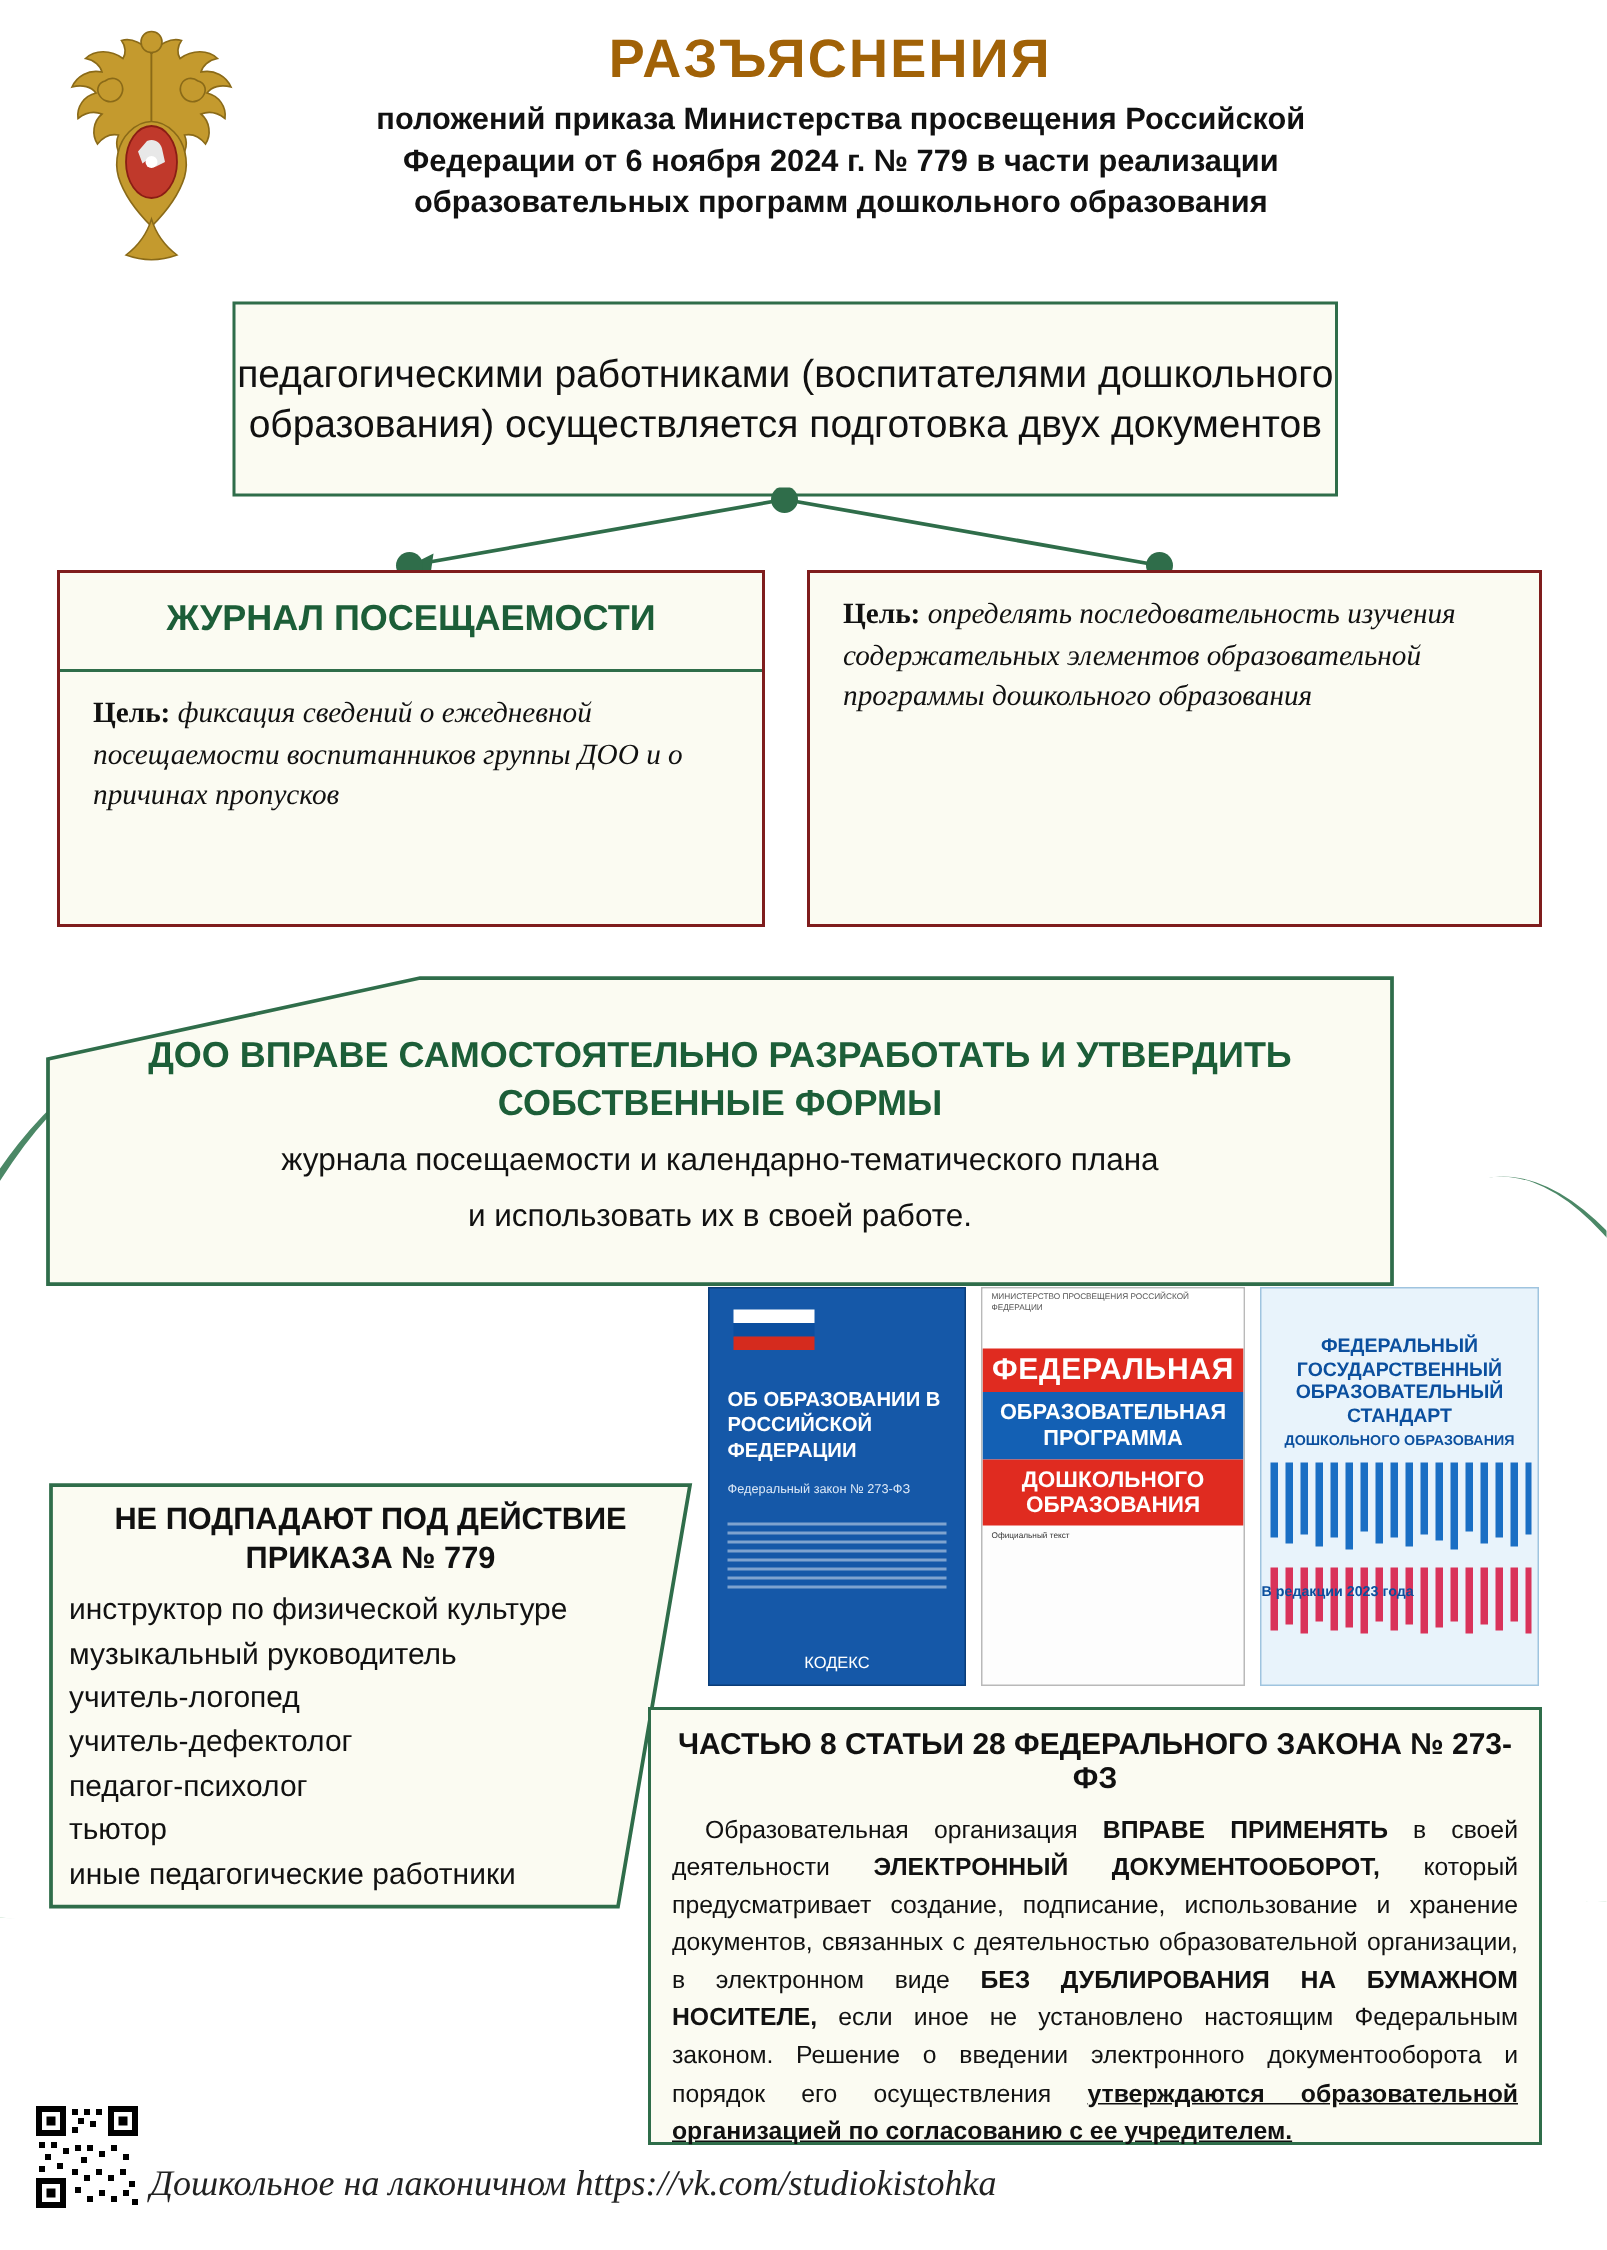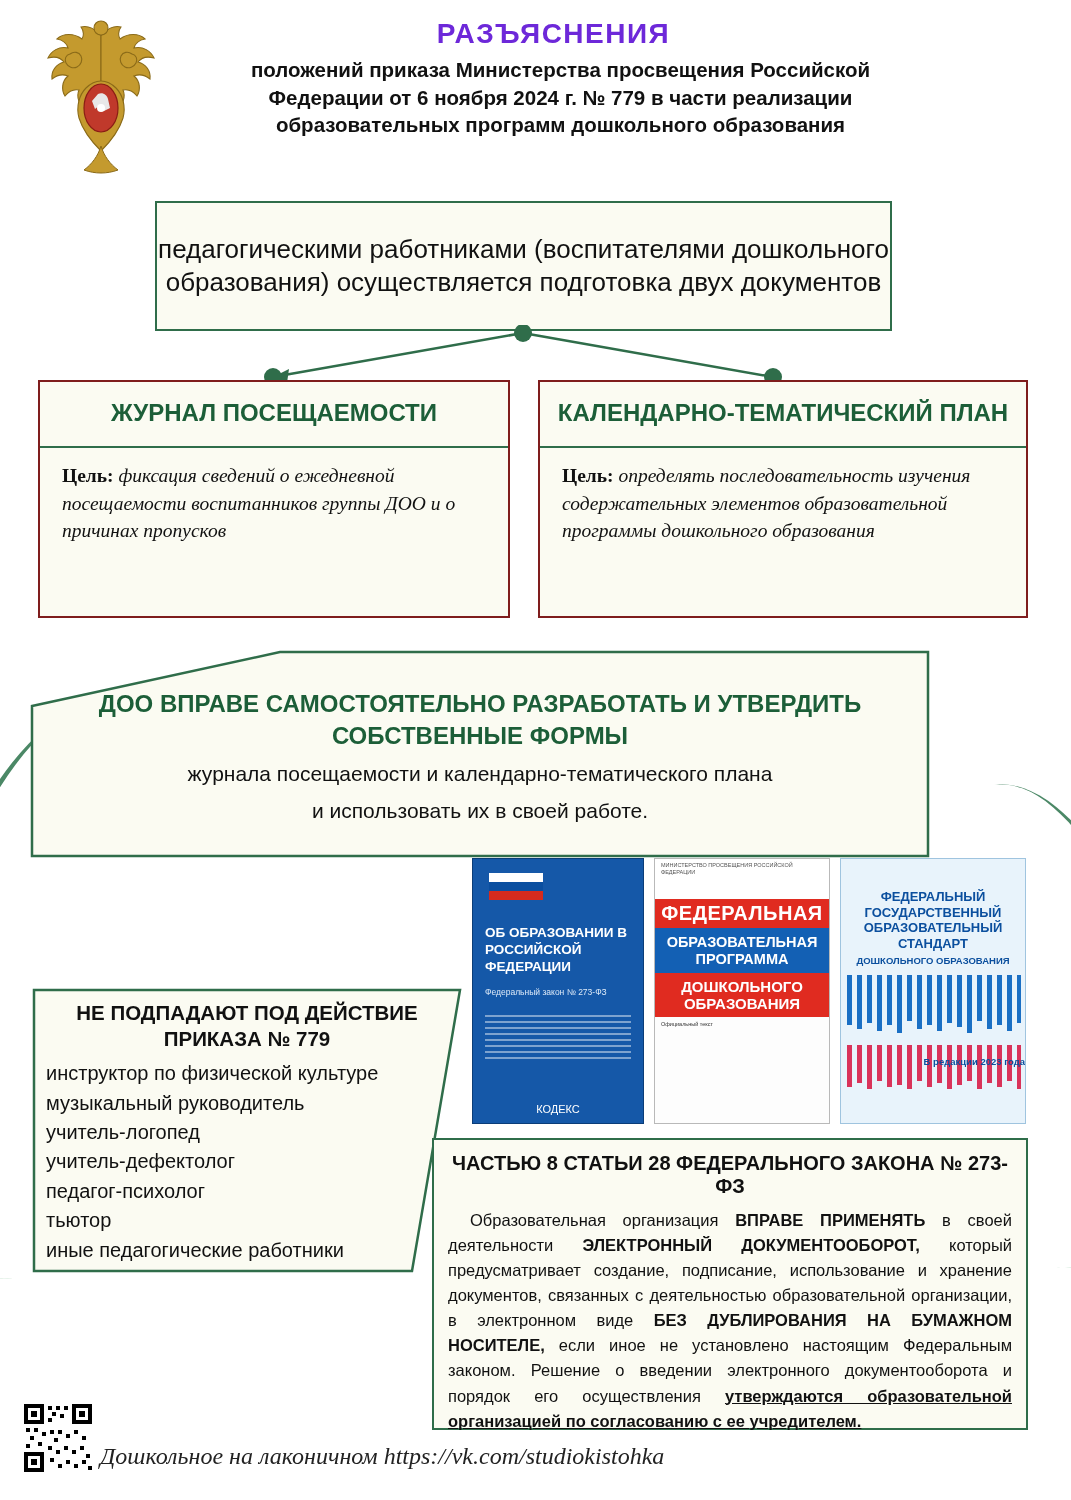--- a/index.html
+++ b/index.html
@@ -80,24 +80,24 @@
   }
 
   
   .header {
     position: absolute;
     left: 0; top: 18px;
     width: 1071px;
     text-align: center;
   }
   .header-title {
-    font-size: 28px;
+    font-size: 36px;
     font-weight: bold;
     letter-spacing: 1.5px;
-    color: #6d28d9;
+    color: #a16207;
     margin-bottom: 6px;
     margin-left: 36px;
   }
   .header-sub {
     font-size: 20.5px;
     font-weight: bold;
     line-height: 1.35;
     color: #111;
     padding: 0 150px 0 200px;
   }
@@ -289,21 +289,21 @@
     border: 1px solid #9fc4df;
   }
   .b3-title {
     color: #0b4f9e; font-weight: bold; font-size: 13px;
     text-align: center; line-height: 1.2; padding: 30px 8px 4px 8px;
   }
   .b3-sub { color: #0b4f9e; font-weight: bold; font-size: 9.5px; text-align: center; }
   .b3-bars { position: absolute; left: 0; right: 0; bottom: 34px; top: 112px; }
   .b3-badge {
     position: absolute; left: 0; right: 0; bottom: 56px;
-    text-align: right; font-size: 9.5px; font-weight: bold; color: #0b4f9e;
+    text-align: left; font-size: 9.5px; font-weight: bold; color: #0b4f9e;
   }
 
   
   .lawbox {
     position: absolute;
     left: 432px; top: 1138px;
     width: 596px; height: 292px;
     border: 2px solid #2f6d4a;
     background: #fbfbf2;
     box-sizing: border-box;
@@ -393,21 +393,20 @@
   </div>
 
   <div class="card card-left">
     <div class="card-head">ЖУРНАЛ ПОСЕЩАЕМОСТИ</div>
     <div class="card-body">
       <b>Цель:</b><span> фиксация сведений о ежедневной посещаемости воспитанников группы ДОО и о причинах пропусков</span>
     </div>
   </div>
 
   <div class="card card-right">
-    <div class="card-head">КАЛЕНДАРНО-ТЕМАТИЧЕСКИЙ ПЛАН</div>
     <div class="card-body">
       <b>Цель:</b><span> определять последовательность изучения содержательных элементов образовательной программы дошкольного образования</span>
     </div>
   </div>
 
   <div class="banner">
     <svg width="900" height="208" viewBox="0 0 900 208">
       <polygon points="2,56 250,2 898,2 898,206 2,206" fill="#fbfbf2" stroke="#2f6d4a" stroke-width="2.5"></polygon>
     </svg>
     <div class="banner-inner">

